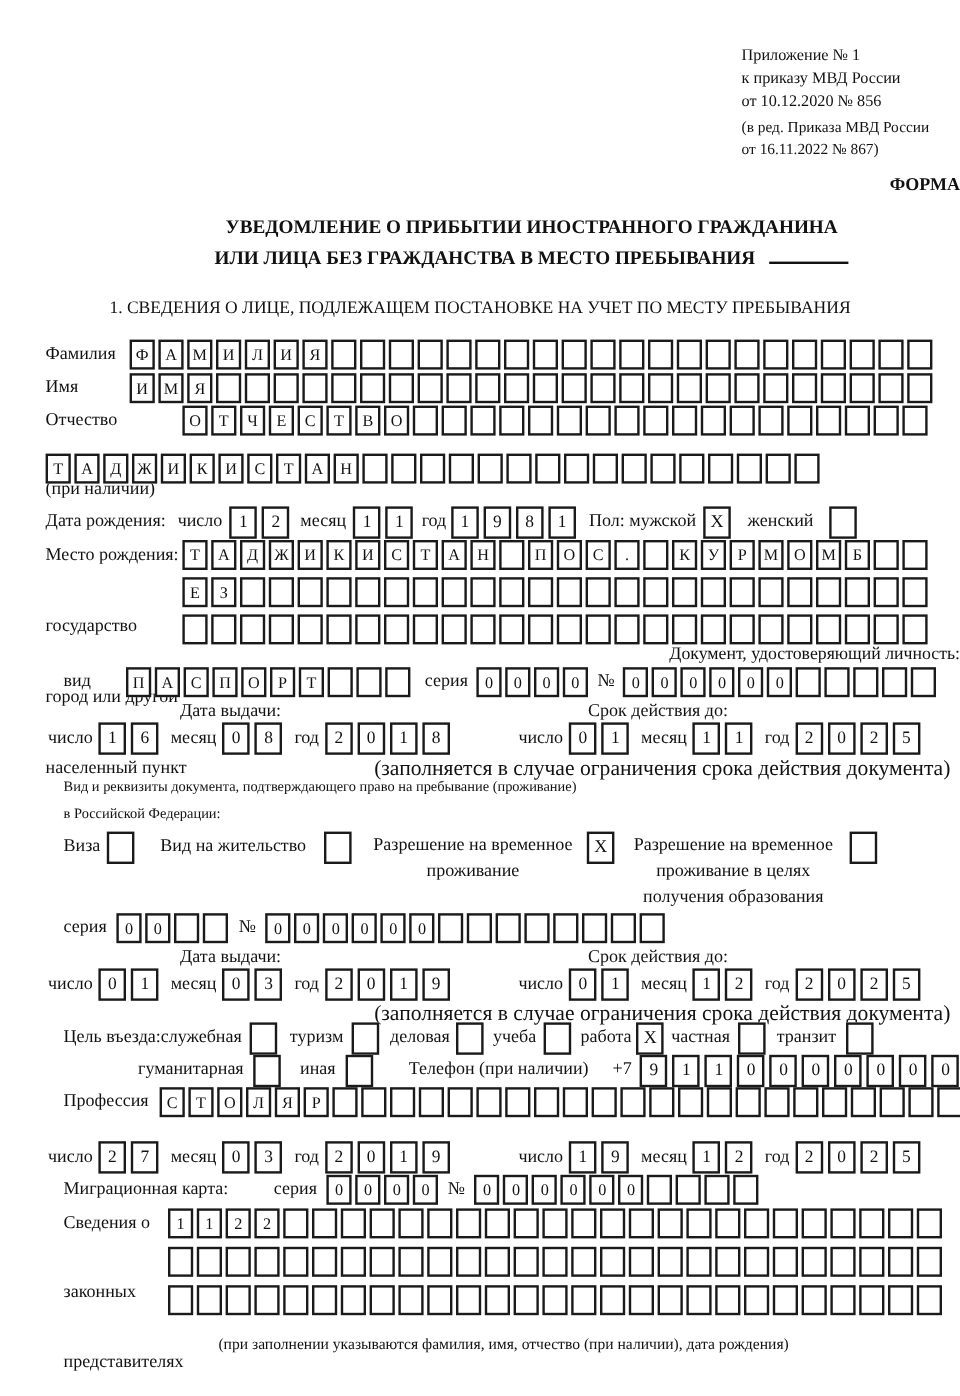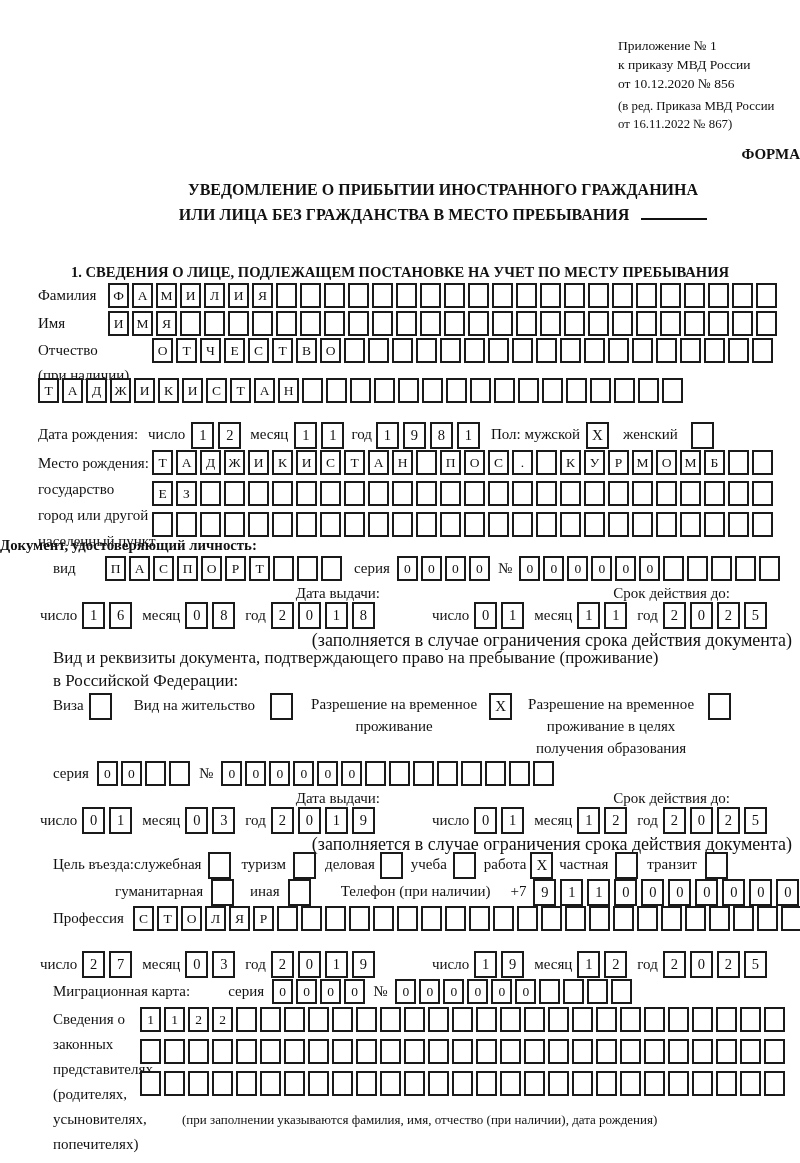--- a/index.html
+++ b/index.html
@@ -2,45 +2,45 @@
 <html><head>
 <meta charset="utf-8">
 <style>
   html,body{margin:0;padding:0;background:#fff;}
   .doc{
     position:relative;width:800px;height:1163px;margin:0 auto;background:#ffffff;
     font-family:"Liberation Serif","DejaVu Serif",serif;color:#111;overflow:hidden;
   }
   .row{position:absolute;display:flex;align-items:flex-start;white-space:nowrap;}
   .lbl{font-size:15px;line-height:25px;}
-  .lblcol{display:flex;flex-direction:column;font-size:15px;line-height:25px;flex:none;}
+  .lblcol{display:flex;flex-direction:column;font-size:15px;line-height:25px;flex:none;gap:33px;}
   .cells{display:flex;gap:3px;flex:none;}
   .cell{flex:none;width:17px;height:21px;border:2px solid #1a1a1a;text-align:center;
         font-size:13.5px;line-height:21px;background:#fff;}
   .cells.lg{gap:4px;}
   .cells.lg .cell{width:19px;height:23px;line-height:23px;font-size:14.5px;}
   .cells.cb{gap:0;}
   .cells.cb .cell{width:19px;height:23px;line-height:23px;font-size:15px;}
   .colcells{display:flex;flex-direction:column;gap:6px;}
   .appendix{position:absolute;top:36px;left:618px;font-size:13.5px;line-height:19px;}
   .amend{margin-top:4px;font-size:12.8px;line-height:18px;}
   .forma{position:absolute;top:146px;left:0;width:100%;text-align:right;
          box-sizing:border-box;font-weight:bold;font-size:15px;}
   .titleline{position:absolute;left:0;width:100%;text-align:center;font-weight:bold;font-size:16px;padding-left:43px;}
   .tline{display:inline-block;width:66px;border-bottom:2.5px solid #111;margin-left:12px;height:14px;}
-  .sech{position:absolute;top:264px;left:0;width:100%;text-align:center;font-weight:bold;font-size:14.6px;}
-  .docheading{position:absolute;top:537px;left:0;width:100%;text-align:left;font-weight:bold;font-size:14.8px;}
-  .dl{position:absolute;font-size:15px;text-align:right;}
+  .sech{position:absolute;top:249px;left:0;width:100%;text-align:center;font-weight:normal;font-size:14.6px;}
+  .docheading{position:absolute;top:537px;left:0;width:100%;text-align:right;font-weight:normal;font-size:14.8px;}
+  .dl{position:absolute;font-size:15px;text-align:left;}
   .dl-left{left:150px;width:230px;}
   .dl-right{left:490px;width:240px;}
   .dgroup{display:flex;align-items:flex-start;}
   .dgroup .dlbl{font-size:15px;line-height:27px;margin-right:5px;}
   .dgroup .dlbl.m{margin-left:10px;}
   .note{position:absolute;right:8px;font-size:18px;}
-  .resline{position:absolute;left:53px;font-size:17px;}
+  .resline{position:absolute;left:53px;font-size:12px;}
   .mlines{display:flex;flex-direction:column;text-align:center;font-size:15px;line-height:22px;}
   .repnote{margin-top:9px;margin-left:42px;font-size:13px;white-space:nowrap;}
 </style>
 </head>
 <body>
 
 <div class="doc">
 
   <div class="appendix">
     <div>Приложение № 1</div>

